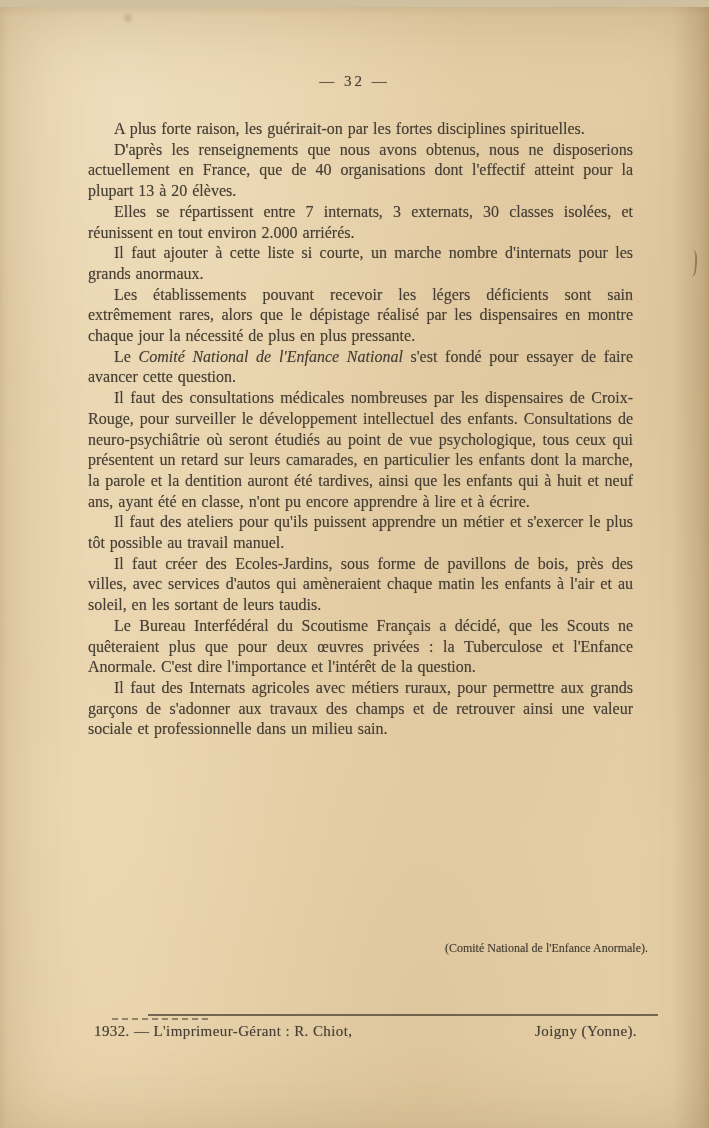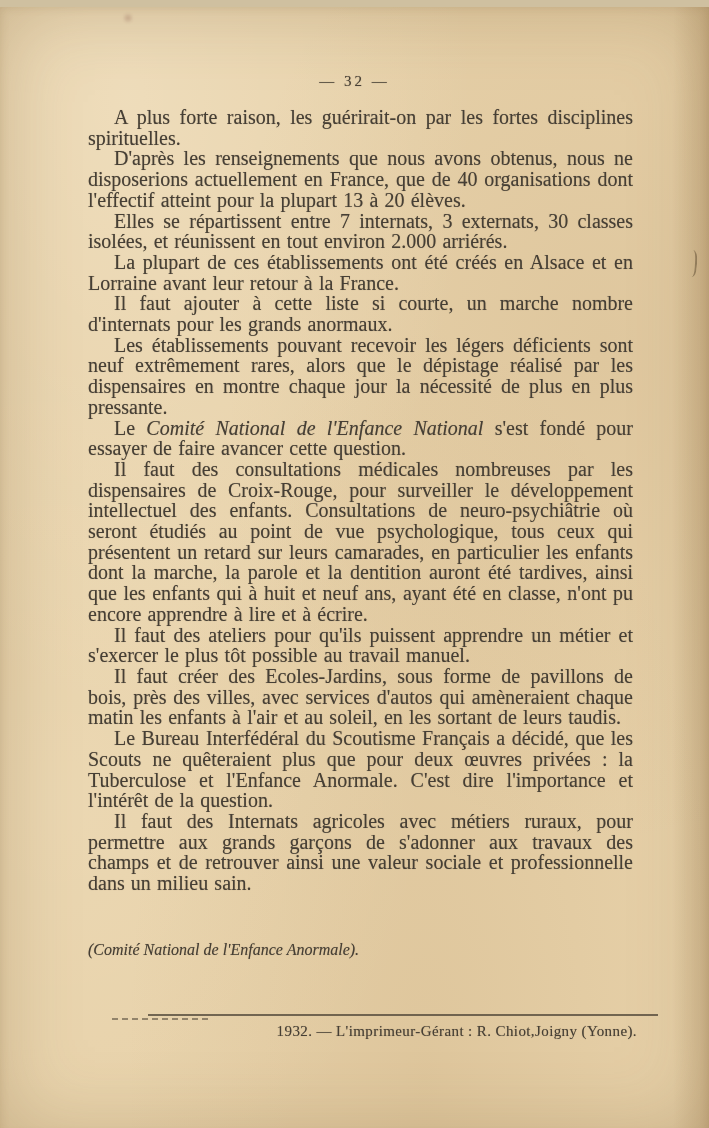--- a/index.html
+++ b/index.html
@@ -32,44 +32,44 @@
     background:linear-gradient(to left, rgba(130,95,50,0.22), rgba(130,95,50,0));
     pointer-events:none;
   }
   .page-number{
     position:absolute;top:66px;left:0;width:100%;
     text-align:center;font-size:15px;letter-spacing:3px;
     color:var(--ink);
     text-shadow:0 0 1px rgba(70,60,45,0.45);
   }
   .body-text{
-    position:absolute;top:100px;left:88px;width:545px;
-    font-size:20px;line-height:20.7px;
+    position:absolute;top:112px;left:88px;width:545px;
+    font-size:16px;line-height:20.7px;
     text-align:justify;
     word-spacing:0.06em;
     text-shadow:0 0 0.8px rgba(70,60,45,0.45);
   }
   .body-text p{margin:0;text-indent:26px;}
   .body-text .it{font-style:italic;}
   .signature{
     position:absolute;top:934px;left:88px;width:560px;
-    text-align:left;font-style:italic;font-size:16px;
+    text-align:right;font-size:12px;
     text-shadow:0 0 0.8px rgba(70,60,45,0.45);
   }
   .footer-rule{
     position:absolute;top:1007px;left:148px;width:510px;height:0;
     border-top:2px solid rgba(75,66,52,0.75);
   }
   .footer-dashes{
     position:absolute;top:1011px;left:112px;width:96px;height:0;
     border-top:2px dashed rgba(75,66,52,0.55);
   }
   .footer-row{
     position:absolute;top:1016px;left:94px;width:543px;
-    display:flex;justify-content:flex-end;
+    display:flex;justify-content:space-between;
     font-size:15px;letter-spacing:0.4px;
     text-shadow:0 0 0.8px rgba(70,60,45,0.45);
   }
   .stray-mark{
     position:absolute;top:243px;left:688px;width:7px;height:27px;
     border-right:2px solid rgba(95,78,55,0.55);
     border-radius:60% / 45%;
     transform:rotate(3deg);
   }
   .top-smudge{
@@ -84,23 +84,22 @@
 <div class="page">
 
   <div class="top-smudge"></div>
 
   <div class="page-number">— 32 —</div>
 
   <div class="body-text">
     <p>A plus forte raison, les guérirait-on par les fortes disciplines spirituelles.</p>
     <p>D'après les renseignements que nous avons obtenus, nous ne disposerions actuellement en France, que de 40 organisations dont l'effectif atteint pour la plupart 13 à 20 élèves.</p>
     <p>Elles se répartissent entre 7 internats, 3 externats, 30 classes isolées, et réunissent en tout environ 2.000 arriérés.</p>
-    <p>La plupart de ces établissements ont été créés en Alsace et en Lorraine avant leur retour à la France.</p>
     <p>Il faut ajouter à cette liste si courte, un marche nombre d'internats pour les grands anormaux.</p>
-    <p>Les établissements pouvant recevoir les légers déficients sont neuf extrêmement rares, alors que le dépistage réalisé par les dispensaires en montre chaque jour la nécessité de plus en plus pressante.</p>
+    <p>Les établissements pouvant recevoir les légers déficients sont sain extrêmement rares, alors que le dépistage réalisé par les dispensaires en montre chaque jour la nécessité de plus en plus pressante.</p>
     <p><span>Le </span><span class="it">Comité National de l'Enfance National</span><span> s'est fondé pour essayer de faire avancer cette question.</span></p>
     <p>Il faut des consultations médicales nombreuses par les dispensaires de Croix-Rouge, pour surveiller le développement intellectuel des enfants. Consultations de neuro-psychiâtrie où seront étudiés au point de vue psychologique, tous ceux qui présentent un retard sur leurs camarades, en particulier les enfants dont la marche, la parole et la dentition auront été tardives, ainsi que les enfants qui à huit et neuf ans, ayant été en classe, n'ont pu encore apprendre à lire et à écrire.</p>
     <p>Il faut des ateliers pour qu'ils puissent apprendre un métier et s'exercer le plus tôt possible au travail manuel.</p>
     <p>Il faut créer des Ecoles-Jardins, sous forme de pavillons de bois, près des villes, avec services d'autos qui amèneraient chaque matin les enfants à l'air et au soleil, en les sortant de leurs taudis.</p>
     <p>Le Bureau Interfédéral du Scoutisme Français a décidé, que les Scouts ne quêteraient plus que pour deux œuvres privées : la Tuberculose et l'Enfance Anormale. C'est dire l'importance et l'intérêt de la question.</p>
     <p>Il faut des Internats agricoles avec métiers ruraux, pour permettre aux grands garçons de s'adonner aux travaux des champs et de retrouver ainsi une valeur sociale et professionnelle dans un milieu sain.</p>
   </div>
 
   <div class="signature">(Comité National de l'Enfance Anormale).</div>
 

